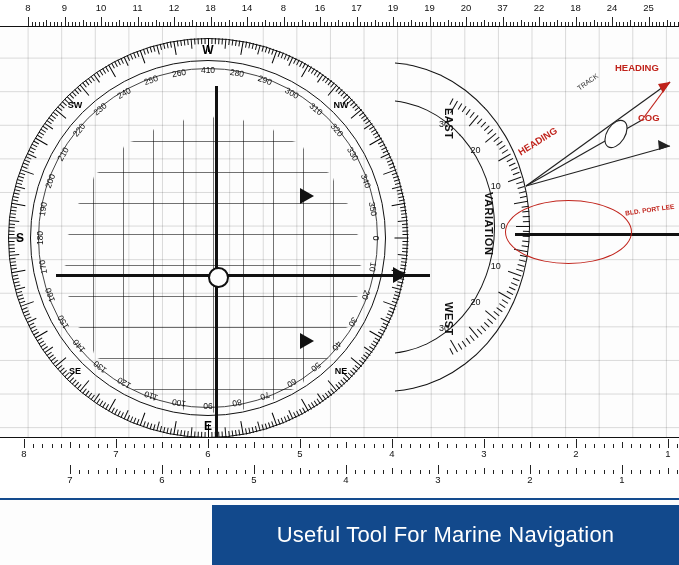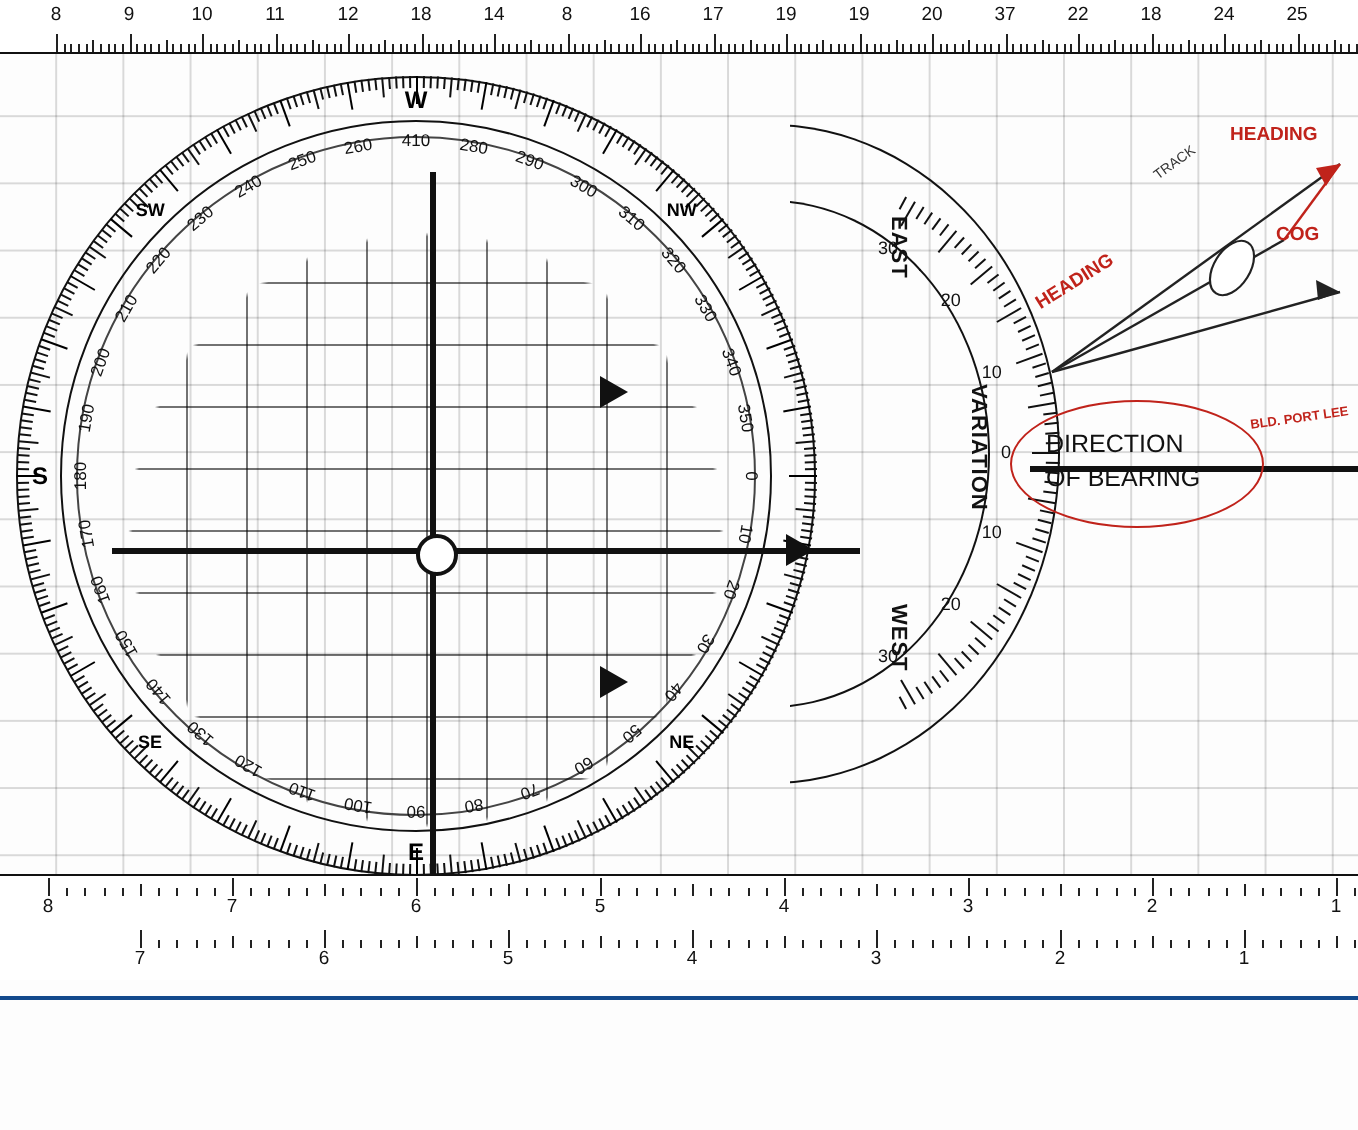--- a/index.html
+++ b/index.html
@@ -1953,24 +1953,20 @@
     </svg>
     <div class="vd-label" style="left:95px; top:2px;">HEADING</div>
     <div class="vd-label" style="left:118px; top:52px;">COG</div>
     <div class="vd-label" style="left:-4px; top:88px; transform:rotate(-32deg); transform-origin:left top;">HEADING</div>
     <div class="vd-label small" style="left:56px; top:26px; transform:rotate(-36deg); transform-origin:left top;">TRACK</div>
   </div>
 
   <div class="bearing-box">
     <div class="bearing-line"></div>
     <div class="bearing-ellipse"></div>
-    <div class="bearing-text">
-      <div>DIRECTION</div>
-      <div>OF BEARING</div>
-    </div>
     <div class="tiny-red" style="left:120px; top:6px; transform:rotate(-8deg);">BLD. PORT LEE</div>
   </div>
 
   <div class="ruler bottom">
     <div class="tickrow t-bot" id="bot-ticks">
         <div class="tick major" style="left: 24px;"></div>
         <div class="tick" style="left: 33.2px;"></div>
         <div class="tick" style="left: 42.4px;"></div>
         <div class="tick" style="left: 51.6px;"></div>
         <div class="tick" style="left: 60.8px;"></div>
@@ -2128,14 +2124,17 @@
           <div class="rulernum" style="left: 254px;">5</div>
           <div class="rulernum" style="left: 346px;">4</div>
           <div class="rulernum" style="left: 438px;">3</div>
           <div class="rulernum" style="left: 530px;">2</div>
           <div class="rulernum" style="left: 622px;">1</div>
         </div>
     </div>
   </div>
 
   <div class="banner-rule"></div>
+  <div class="banner">
+    <div class="banner-text">Useful Tool For Marine Navigation</div>
+  </div>
 
 </div>
 
 </body></html>

